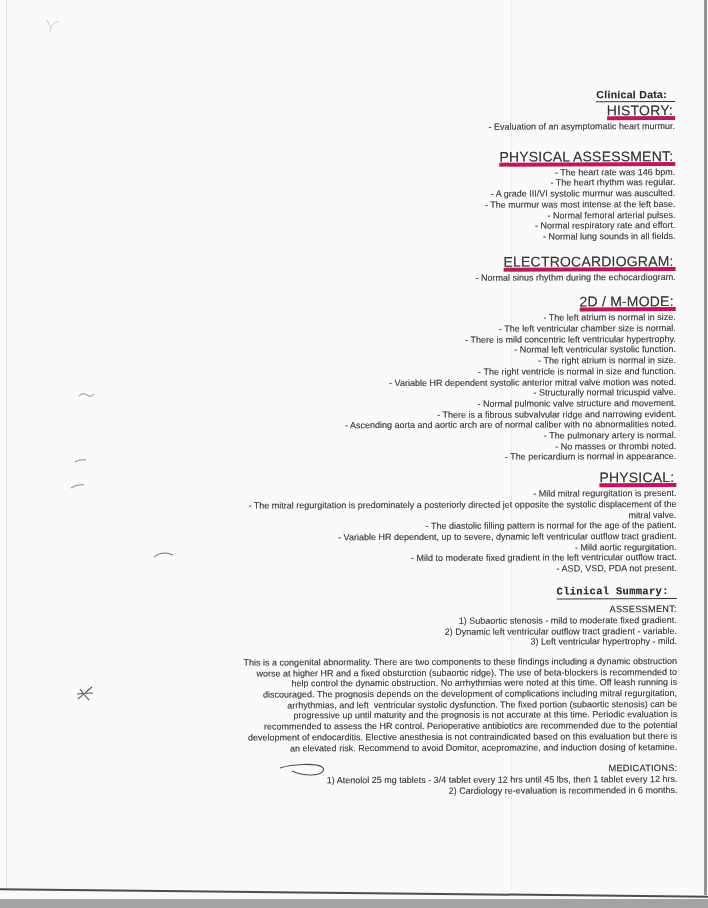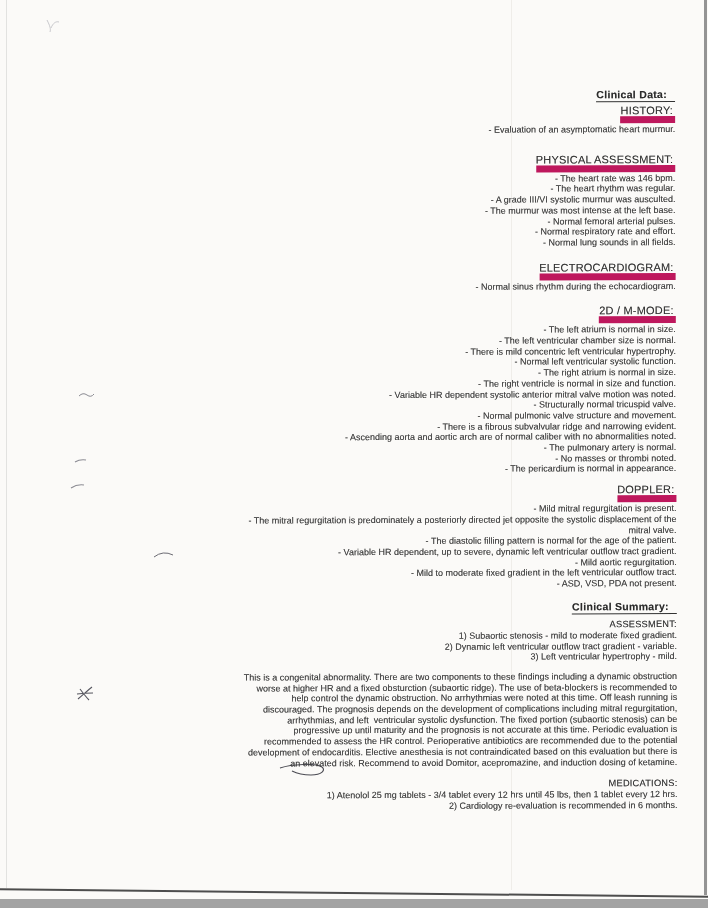--- a/index.html
+++ b/index.html
@@ -29,23 +29,23 @@
   .doc-title{
     display:inline-block;
     font-size:10.5px;font-weight:bold;letter-spacing:.3px;line-height:12px;
     color:#2c2c2c;
     border-bottom:1.3px solid #333;
     padding:0 8px 1px 0;
     margin:0 0 3px 2px;
   }
   .sec-head{
     display:inline-block;
-    font-size:11px;letter-spacing:.2px;line-height:11px;
+    font-size:14px;letter-spacing:.2px;line-height:11px;
     color:#333;
-    border-bottom:7px solid #be185d;
+    border-bottom:4px solid #be185d;
     padding:0 2px 0 0;
     margin-bottom:1px;
   }
   .plain-head{font-size:9.3px;letter-spacing:.2px;line-height:11px;color:#333;}
   .line{white-space:pre;}
   .mt-pe{margin-top:19px;}
   .mt-ecg{margin-top:14px;}
   .mt-2d{margin-top:14px;}
   .mt-dop{margin-top:10px;}
   .mt-sum{margin-top:11px;}
@@ -122,33 +122,33 @@
       <div class="line">- Structurally normal tricuspid valve.</div>
       <div class="line">- Normal pulmonic valve structure and movement.</div>
       <div class="line">- There is a fibrous subvalvular ridge and narrowing evident.</div>
       <div class="line">- Ascending aorta and aortic arch are of normal caliber with no abnormalities noted.</div>
       <div class="line">- The pulmonary artery is normal.</div>
       <div class="line">- No masses or thrombi noted.</div>
       <div class="line">- The pericardium is normal in appearance.</div>
     </div>
 
     <div class="mt-dop">
-      <div class="sec-head">DOPPLER:</div>
+      <div class="sec-head">PHYSICAL:</div>
       <div class="line">- Mild mitral regurgitation is present.</div>
       <div class="line">- The mitral regurgitation is predominately a posteriorly directed jet opposite the systolic displacement of the</div>
       <div class="line">mitral valve.</div>
       <div class="line">- The diastolic filling pattern is normal for the age of the patient.</div>
       <div class="line">- Variable HR dependent, up to severe, dynamic left ventricular outflow tract gradient.</div>
       <div class="line">- Mild aortic regurgitation.</div>
       <div class="line">- Mild to moderate fixed gradient in the left ventricular outflow tract.</div>
       <div class="line">- ASD, VSD, PDA not present.</div>
     </div>
 
     <div class="mt-sum">
-      <div class="doc-title" style="margin-left:0;">Clinical Summary:</div>
+      <div class="doc-title" style="margin-left:0;font-family:Liberation Mono, monospace;">Clinical Summary:</div>
       <div class="plain-head mt-ass">ASSESSMENT:</div>
       <div class="line">1) Subaortic stenosis - mild to moderate fixed gradient.</div>
       <div class="line">2) Dynamic left ventricular outflow tract gradient - variable.</div>
       <div class="line">3) Left ventricular hypertrophy - mild.</div>
     </div>
 
     <div class="mt-par">
       <div class="line">This is a congenital abnormality. There are two components to these findings including a dynamic obstruction</div>
       <div class="line">worse at higher HR and a fixed obsturction (subaortic ridge). The use of beta-blockers is recommended to</div>
       <div class="line">help control the dynamic obstruction. No arrhythmias were noted at this time. Off leash running is</div>

